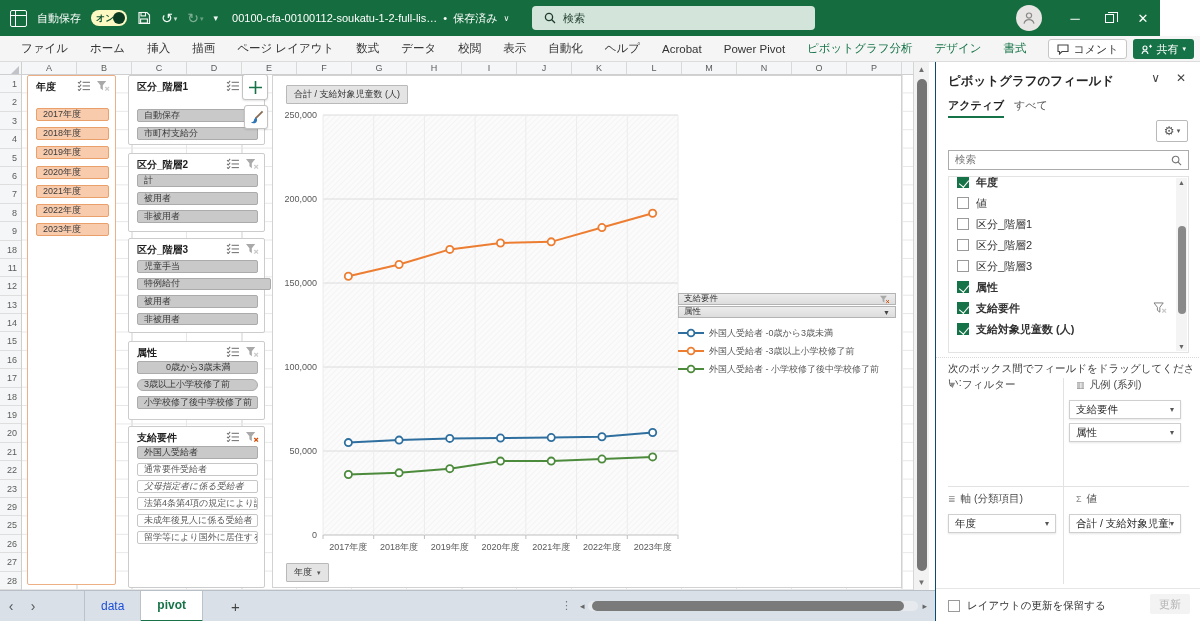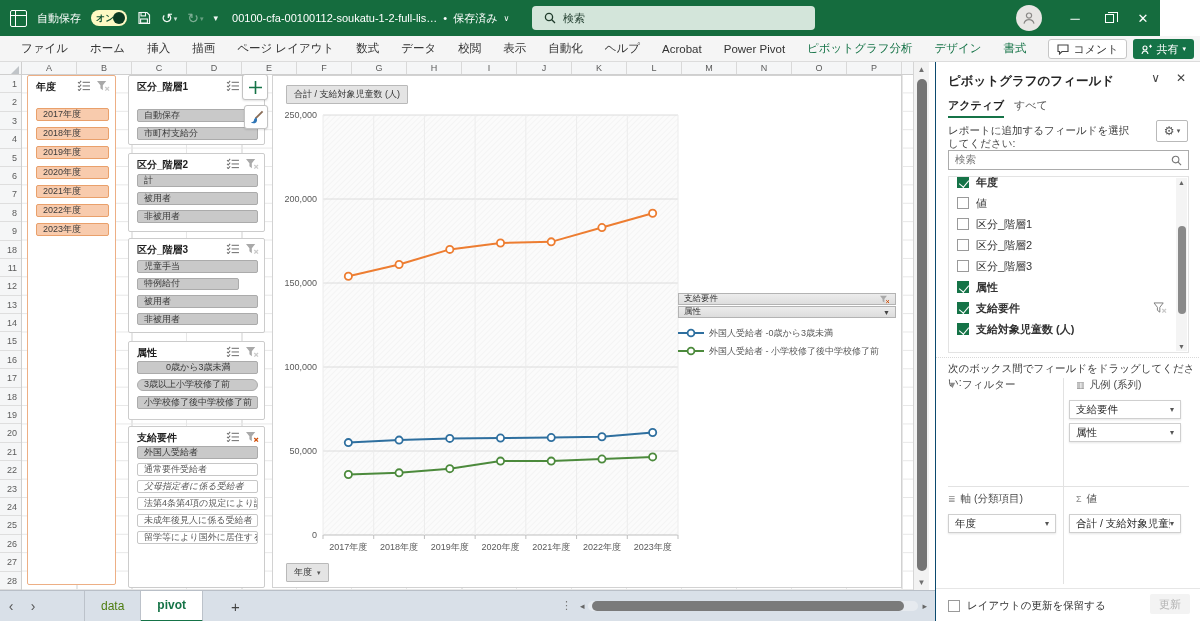--- a/index.html
+++ b/index.html
@@ -70,21 +70,21 @@
   .fieldbtn { position:absolute; background:#e4e4e4; border:1px solid #b9b9b9; border-radius:1px; font-size:9px; color:#333; display:flex; align-items:center; gap:5px; padding:2px 7px; cursor:pointer; white-space:nowrap; }
   .leg-btn { height:12px; background:linear-gradient(#ececec,#dddddd); border:1px solid #b3b3b3; font-size:8.5px; color:#333; display:flex; align-items:center; padding:0 5px; margin-bottom:1px; cursor:pointer; }
   .leg-btn .flex { flex:1; }
   .leg-items { margin-top:6px; }
   .leg-item { display:flex; align-items:center; gap:5px; height:18px; font-size:9px; color:#595959; white-space:nowrap; }
   .float-btn { position:absolute; background:#fff; border:1px solid #c3c3c3; border-radius:3px; display:flex; align-items:center; justify-content:center; cursor:pointer; box-shadow:0 1px 2px rgba(0,0,0,.12); }
 
   
   #tabbar { position:absolute; left:0; top:590px; width:935px; height:31px; background:#d9e0e8; border-top:1px solid #b9bfc7; display:flex; align-items:center; }
   .nav-ar { width:22px; text-align:center; color:#555; font-size:14px; cursor:pointer; }
-  .sheettab { height:31px; display:flex; align-items:center; padding:0 16px; font-size:12px; color:#4d7c0f; border-right:1px solid #bcc2ca; cursor:pointer; }
+  .sheettab { height:31px; display:flex; align-items:center; padding:0 16px; font-size:12px; color:#1d4ed8; border-right:1px solid #bcc2ca; cursor:pointer; }
   .sheettab.active { background:#fff; color:#157347; font-weight:bold; border-bottom:2px solid #157347; border-right:1px solid #bcc2ca; }
   .addsheet { margin-left:28px; font-size:15px; color:#444; cursor:pointer; }
   #hscroll { position:absolute; right:8px; top:8px; display:flex; align-items:center; gap:4px; }
   .hs-ar { font-size:9px; color:#666; cursor:pointer; }
   #htrack { width:330px; height:10px; background:#e6eaef; border-radius:5px; position:relative; }
   #hthumb { position:absolute; left:4px; top:0; width:312px; height:10px; background:#7a7a7a; border-radius:5px; }
   .dots { color:#777; font-size:11px; margin-right:4px; cursor:pointer; }
 
   
   #panel { position:absolute; left:935px; top:62px; width:265px; height:559px; background:#fff; border-left:1px solid #0c4a6e; }
@@ -247,21 +247,21 @@
       <div class="rh">14</div>
       <div class="rh">15</div>
       <div class="rh">16</div>
       <div class="rh">17</div>
       <div class="rh">18</div>
       <div class="rh">19</div>
       <div class="rh">20</div>
       <div class="rh">21</div>
       <div class="rh">22</div>
       <div class="rh">23</div>
-      <div class="rh">24</div>
+      <div class="rh">29</div>
       <div class="rh">25</div>
       <div class="rh">26</div>
       <div class="rh">27</div>
       <div class="rh">28</div>
     </div>
   <div id="slicers">
       <div class="slicer peach" style="left: 27px; top: 13px; width: 89px; height: 510px;">
         <div class="sl-head"><div class="sl-title" style="display: inline;">年度</div><div class="sl-icons">
             <div>
               <svg width="14" height="11" viewBox="0 0 15 12">
@@ -354,21 +354,21 @@
               </svg>
             </div>
             <div>
               <svg width="14" height="12" viewBox="0 0 15 13">
                 <path d="M1 1h10L7.3 5.8V11L4.7 9V5.8z" fill="#a9a9a9"></path>
                 <path d="M10 7.5l4 4M14 7.5l-4 4" stroke="#c9c9c9" stroke-width="1.4"></path>
               </svg>
             </div>
           </div></div>
         <div class="sl-item it-gray" style="top: 21px; width: 121px; height: 12.5px;">児童手当</div>
-        <div class="sl-item it-gray" style="top: 38.6px; width: 102px; height: 12.5px;">特例給付</div>
+        <div class="sl-item it-gray" style="top: 38.6px; width: 134px; height: 12.5px;">特例給付</div>
         <div class="sl-item it-gray" style="top: 56.2px; width: 121px; height: 12.5px;">被用者</div>
         <div class="sl-item it-gray" style="top: 73.8px; width: 121px; height: 12.5px;">非被用者</div>
       </div>
       <div class="slicer" style="left: 128px; top: 279px; width: 137px; height: 79px;">
         <div class="sl-head"><div class="sl-title" style="display: inline;">属性</div><div class="sl-icons">
             <div>
               <svg width="14" height="11" viewBox="0 0 15 12">
                 <g stroke="#6b6b6b" stroke-width="1.1" fill="none">
                   <path d="M1 2.3l1.3 1.3L4.4 1"></path>
                   <path d="M1 6.3l1.3 1.3L4.4 5"></path>
@@ -510,20 +510,27 @@
         <div class="leg-items">
           <div class="leg-item">
             <svg width="26" height="10">
               <line x1="0" y1="5" x2="26" y2="5" stroke="#2e6f9f" stroke-width="2"></line>
               <circle cx="13" cy="5" r="3.4" fill="#fff" stroke="#2e6f9f" stroke-width="1.8"></circle>
             </svg>
             <span>外国人受給者 -0歳から3歳未満</span>
           </div>
           <div class="leg-item">
             <svg width="26" height="10">
+              <line x1="0" y1="5" x2="26" y2="5" stroke="#ed7d31" stroke-width="2"></line>
+              <circle cx="13" cy="5" r="3.4" fill="#fff" stroke="#ed7d31" stroke-width="1.8"></circle>
+            </svg>
+            <span>外国人受給者 -3歳以上小学校修了前</span>
+          </div>
+          <div class="leg-item">
+            <svg width="26" height="10">
               <line x1="0" y1="5" x2="26" y2="5" stroke="#4c8a3c" stroke-width="2"></line>
               <circle cx="13" cy="5" r="3.4" fill="#fff" stroke="#4c8a3c" stroke-width="1.8"></circle>
             </svg>
             <span>外国人受給者 - 小学校修了後中学校修了前</span>
           </div>
         </div>
       </div>
     </div>
   <div class="float-btn" style="left:242px; top:12px; width:26px; height:26px;">
     <svg width="15" height="15" viewBox="0 0 15 15">
@@ -561,21 +568,20 @@
     <span class="hs-ar">▸</span>
   </div>
 </div>
 
 <div id="panel">
   <div class="p-title">ピボットグラフのフィールド</div>
   <div class="p-close" style="right:40px">∨</div>
   <div class="p-close" style="right:14px">✕</div>
   <div class="p-tab sel" style="left:12px">アクティブ</div>
   <div class="p-tab" style="left:78px; color:#555">すべて</div>
-  <div class="p-choose">レポートに追加するフィールドを選択してください:</div>
   <div class="gearbox">
       <span>⚙</span>
       <span style="font-size:7px">▾</span>
     </div>
   <div id="p-search">
     <span class="flex">検索</span>
     <svg width="11" height="11" viewBox="0 0 12 12">
         <circle cx="5" cy="5" r="3.6" fill="none" stroke="#767676" stroke-width="1.2"></circle>
         <line x1="7.8" y1="7.8" x2="11" y2="11" stroke="#767676" stroke-width="1.2"></line>
       </svg>

